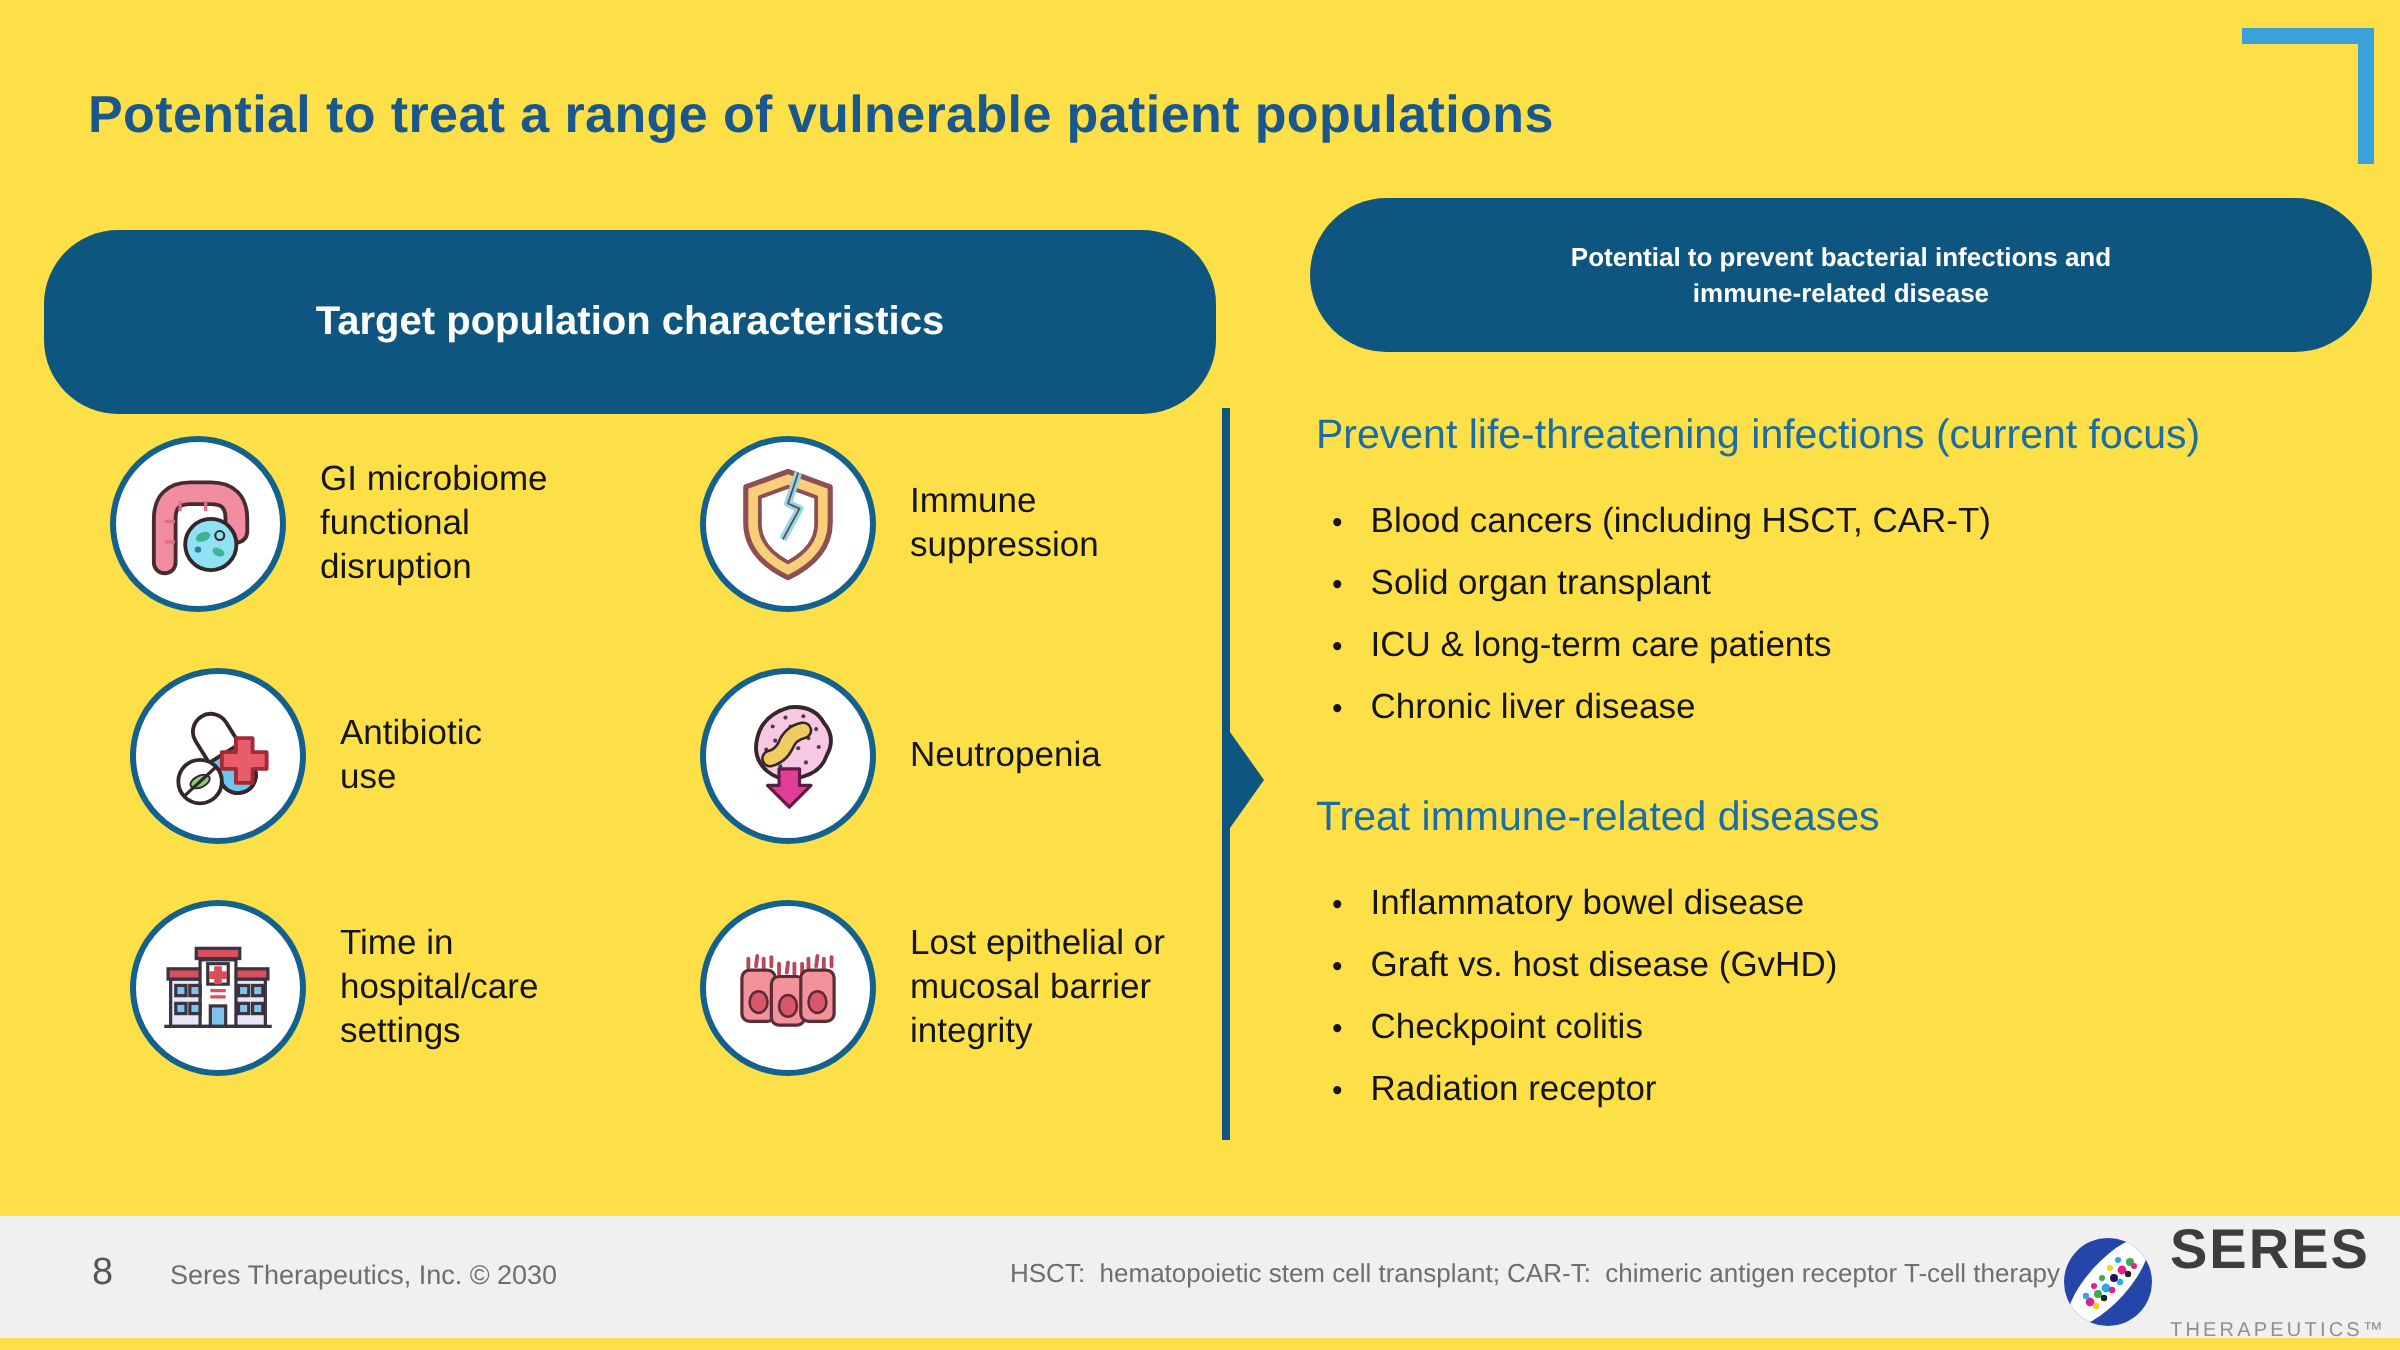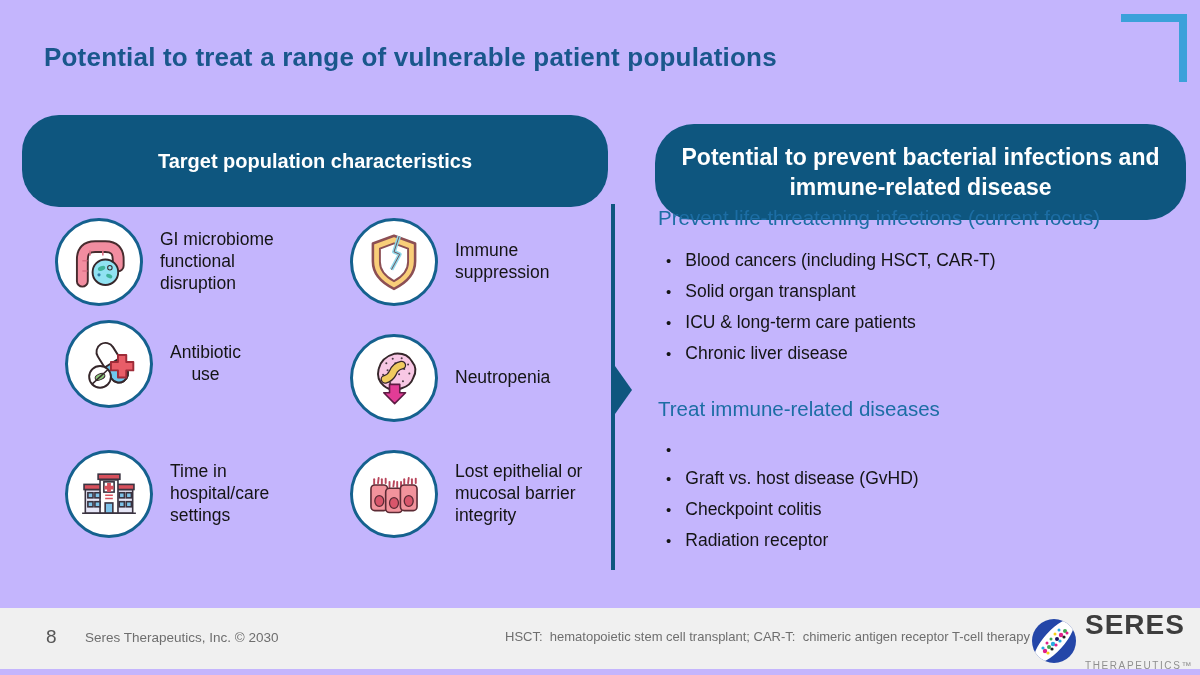--- a/index.html
+++ b/index.html
@@ -1,49 +1,49 @@
 <!DOCTYPE html>
 <html><head>
 <meta charset="utf-8">
 <style>
   html,body{margin:0;padding:0;background:#fff;}
   .slide{
-    position:relative;width:1200px;height:675px;overflow:hidden;background:#c4b5fd;
+    position:relative;width:1200px;height:675px;overflow:hidden;background:#fde047;
     font-family:"Liberation Sans",sans-serif;color:#1b1b1b;
   }
   
   .title{
     position:absolute;left:44px;top:42px;font-size:26px;font-weight:bold;color:#1A578C;letter-spacing:.2px;
   }
   
   .bracket{
     position:absolute;left:1121px;top:14px;width:58px;height:60px;
     border-top:8px solid #3BA1DA;border-right:8px solid #3BA1DA;
   }
   
   .pill{
     position:absolute;background:#0E567F;color:#fff;font-weight:bold;text-align:center;
     display:flex;align-items:center;justify-content:center;
   }
   .pill-left{left:22px;top:115px;width:586px;height:92px;border-radius:37px;font-size:20px;}
-  .pill-right{left:655px;top:124px;width:531px;height:96px;border-radius:39px;font-size:23px;line-height:1.32;white-space:pre-line;}
+  .pill-right{left:655px;top:99px;width:531px;height:77px;border-radius:39px;font-size:13px;line-height:1.32;white-space:pre-line;}
   
   .divider-line{position:absolute;left:611px;top:204px;width:4px;height:366px;background:#0E567F;}
   .divider-arrow{position:absolute;left:615px;top:366px;width:0;height:0;
     border-top:24px solid transparent;border-bottom:24px solid transparent;border-left:17px solid #0E567F;}
   
   .char-item{position:absolute;display:flex;align-items:center;gap:17px;}
   .icon-circle{
     width:88px;height:88px;border-radius:50%;background:#fff;border:3px solid #15618E;
     display:flex;align-items:center;justify-content:center;flex:0 0 auto;box-sizing:border-box;
   }
   .icon-circle svg{width:64px;height:64px;}
   .char-label{font-size:17.5px;line-height:1.25;white-space:pre-line;color:#141414;}
   #item-0{left:55px;top:218px;} #item-1{left:350px;top:218px;}
-  #item-2{left:65px;top:320px;text-align:center;} #item-3{left:350px;top:334px;justify-content:flex-end;}
+  #item-2{left:65px;top:334px;} #item-3{left:350px;top:334px;justify-content:flex-end;}
   #item-4{left:65px;top:450px;} #item-5{left:350px;top:450px;}
   
   .right-panel{position:absolute;left:658px;top:206px;width:534px;}
   .section-heading{font-size:20.5px;color:#1C6DA4;margin:0 0 15px 0;font-weight:normal;}
   .bullet-list{list-style:none;margin:0 0 28px 0;padding:0;}
   .bullet-list li{display:flex;align-items:baseline;gap:14px;padding:5px 0;font-size:17.5px;color:#141414;}
   .bullet-dot{font-size:15px;color:#141414;flex:0 0 auto;padding-left:8px;}
   
   .footer{position:absolute;left:0;top:608px;width:1200px;height:61px;background:#F0F0F0;}
   .page-number{position:absolute;left:46px;top:18px;font-size:19px;color:#555;}
@@ -221,20 +221,21 @@
         </li>
       <li>
           <span class="bullet-dot">•</span>
           <span>Chronic liver disease</span>
         </li>
     </ul>
     <h2 class="section-heading">Treat immune-related diseases</h2>
     <ul class="bullet-list">
       <li>
           <span class="bullet-dot">•</span>
+          <span>Inflammatory bowel disease</span>
         </li>
       <li>
           <span class="bullet-dot">•</span>
           <span>Graft vs. host disease (GvHD)</span>
         </li>
       <li>
           <span class="bullet-dot">•</span>
           <span>Checkpoint colitis</span>
         </li>
       <li>

